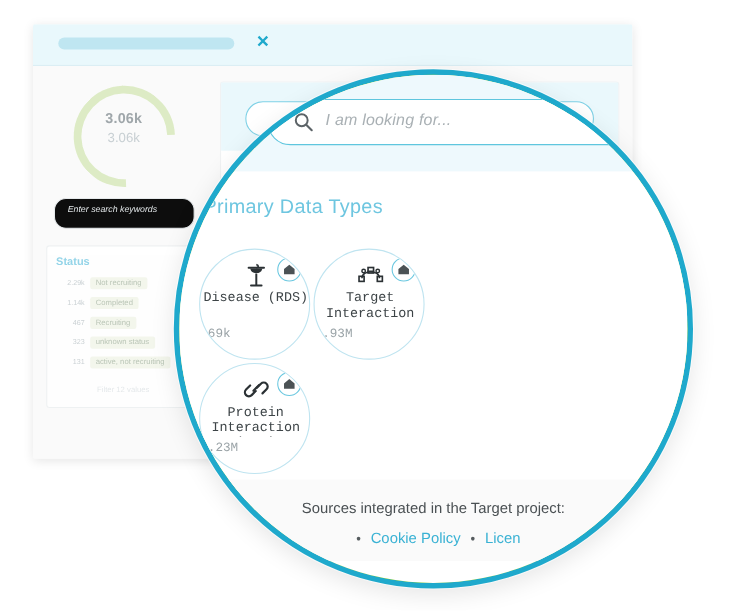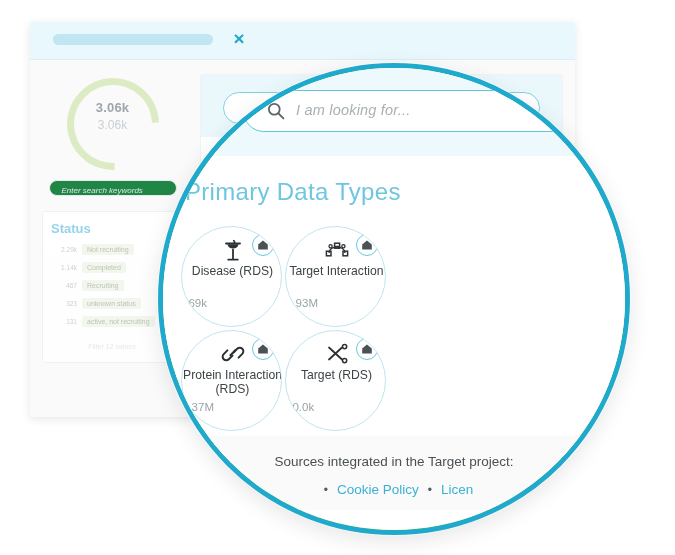--- a/index.html
+++ b/index.html
@@ -66,33 +66,33 @@
   }
   #bg-gauge .val-big{
     position:absolute;left:0;top:22px;width:92px;text-align:center;
     font-size:13px;font-weight:bold;color:#9aa2a6;letter-spacing:.2px;
   }
   #bg-gauge .val-small{
     position:absolute;left:0;top:40px;width:92px;text-align:center;
     font-size:12px;color:#c5cdd1;
   }
   #bg-searchbox{
-    margin:28px auto 0 auto;width:128px;height:16px;
-    border:1px solid #e4e8ea;border-radius:11px;background:#15803d;
+    margin:28px auto 0 auto;width:128px;height:28px;
+    border:1px solid #e4e8ea;border-radius:11px;background:#000000;
     font-size:8px;color:#dfe4e6;line-height:20px;padding-left:12px;
     box-sizing:border-box;
     font-style:italic;
   }
   #bg-facet-card{
     margin:15px 0 0 2px;width:140px;
     background:#fff;border:1px solid #eef1f2;border-radius:3px;
     padding:9px 8px 12px 8px;box-sizing:border-box;
   }
   #bg-facet-card .facet-title{
-    font-size:13px;color:#8fd3e8;font-weight:bold;margin-bottom:8px;
+    font-size:10px;color:#8fd3e8;font-weight:bold;margin-bottom:8px;
   }
   .facet-row{display:flex;align-items:center;margin-bottom:7px;}
   .facet-count{
     width:26px;text-align:right;font-size:6.5px;color:#c8cfd2;margin-right:5px;
     flex:0 0 26px;
   }
   .facet-label{
     font-size:7px;color:#b8c4b4;background:#f3f6ec;
     padding:2px 5px;border-radius:2px;white-space:nowrap;
   }
@@ -152,36 +152,37 @@
     letter-spacing:.2px;white-space:nowrap;
   }
 
   
   #zoom-main{
     position:absolute;left:0;top:88px;width:462px;height:300px;
     background:#ffffff;
   }
   #zoom-title{
     position:absolute;left:22px;top:22px;
-    font-size:24px;color:#6ec6e0;font-weight:normal;letter-spacing:.3px;
+    font-size:18px;color:#6ec6e0;font-weight:normal;letter-spacing:.3px;
   }
 
   #tiles{
     position:absolute;left:18px;top:70px;width:440px;
   }
   .tile-row{display:flex;}
   .tile{
     position:relative;
     width:101px;height:101px;flex:0 0 101px;
     border:1.2px solid #bfe4f0;
     border-radius:50%;
     background:#fff;
     box-sizing:border-box;
     margin-right:3px;
     overflow:hidden;
+    font-family:Liberation Mono, monospace;
   }
   .tile-icon{
     position:absolute;left:0;top:11px;width:101px;height:24px;
     display:flex;align-items:center;justify-content:center;
   }
   .tile-label{
     position:absolute;left:1px;top:38px;width:99px;
     text-align:center;font-size:12.2px;color:#3d4447;line-height:13.6px;
     max-height:28px;overflow:hidden;
   }
@@ -346,44 +347,28 @@
 
           <div class="tile">
             <span class="tile-icon">
               <svg width="26" height="22" viewBox="0 0 26 22">
                 <path d="M9.5 13.5 L5.8 17.2 a3.6 3.6 0 0 1-5.1-5.1 L4.4 8.4" fill="none" stroke="#2b3134" stroke-width="2" stroke-linecap="round" transform="translate(3,-1)"></path>
                 <path d="M16.5 8.5 L20.2 4.8 a3.6 3.6 0 0 1 5.1 5.1 L21.6 13.6" fill="none" stroke="#2b3134" stroke-width="2" stroke-linecap="round" transform="translate(-3,1)"></path>
                 <path d="M10.4 12.2 L15.6 7" stroke="#2b3134" stroke-width="2" stroke-linecap="round"></path>
               </svg>
             </span>
             <div class="tile-label">Protein Interaction (RDS)</div>
-            <div class="tile-count">3.37M</div>
+            <div class="tile-count">8.23M</div>
             <span class="tile-badge">
               <svg width="12" height="12" viewBox="0 0 12 12">
                 <path d="M1.2 5.6 L6 1.6 L10.8 5.6 L10.8 10.4 L1.2 10.4 Z" fill="#4b5255"></path>
               </svg>
             </span>
           </div>
 
-          <div class="tile">
-            <span class="tile-icon">
-              <svg width="26" height="22" viewBox="0 0 26 22">
-                <path d="M5 4.5 L18 16.5 M18 4.5 L5 16.5" stroke="#2b3134" stroke-width="1.8" stroke-linecap="round"></path>
-                <circle cx="20.6" cy="3.6" r="2.1" fill="none" stroke="#2b3134" stroke-width="1.5"></circle>
-                <circle cx="20.6" cy="17.6" r="2.1" fill="none" stroke="#2b3134" stroke-width="1.5"></circle>
-              </svg>
-            </span>
-            <div class="tile-label">Target (RDS)</div>
-            <div class="tile-count">30.0k</div>
-            <span class="tile-badge">
-              <svg width="12" height="12" viewBox="0 0 12 12">
-                <path d="M1.2 5.6 L6 1.6 L10.8 5.6 L10.8 10.4 L1.2 10.4 Z" fill="#4b5255"></path>
-              </svg>
-            </span>
-          </div>
 
         </div>
       </div>
     </div>
 
     <div id="zoom-footer">
       <div id="footer-sources">Sources integrated in the Target project:</div>
       <div id="footer-links">
         <span class="sep">•</span>
         <a href="#">Cookie Policy</a>

